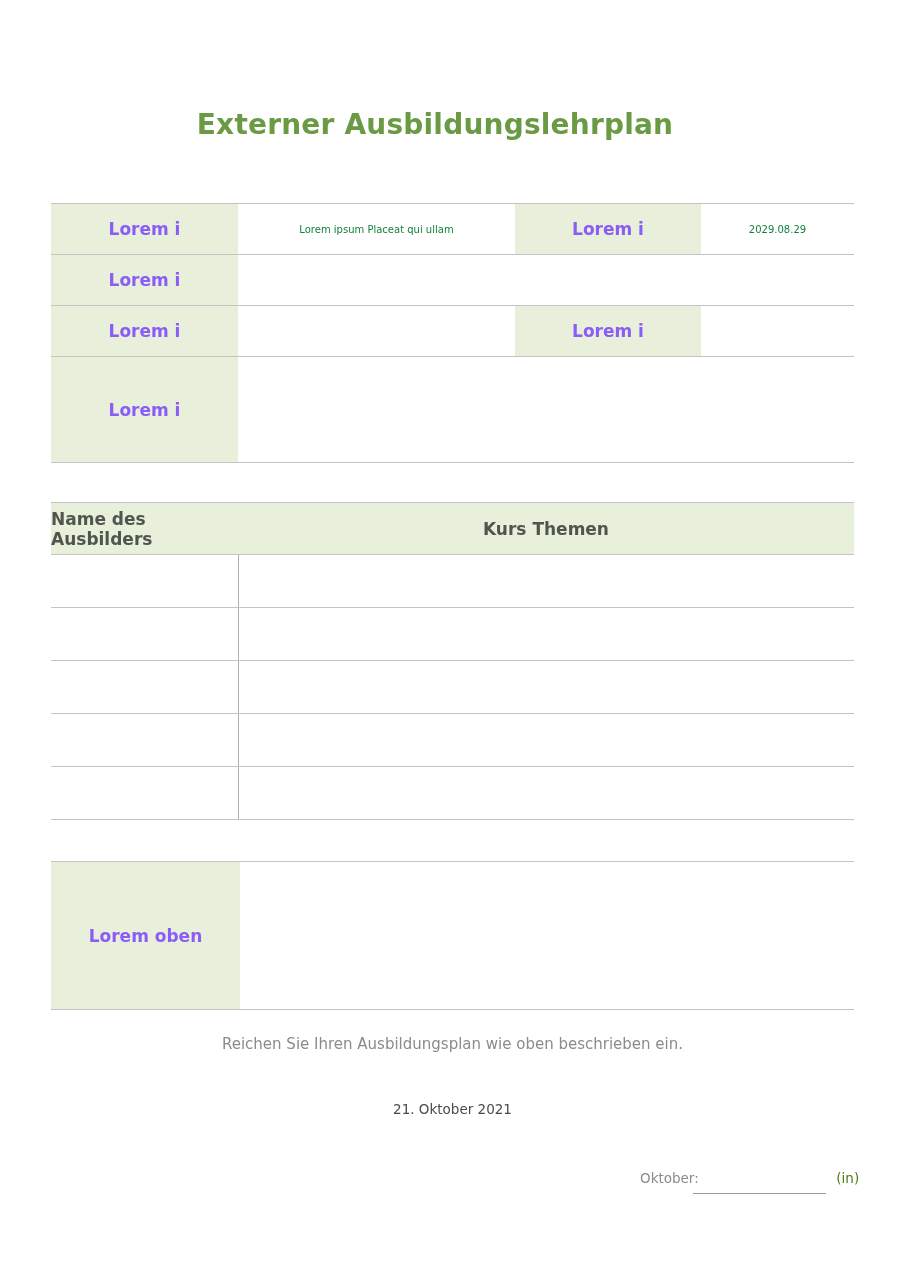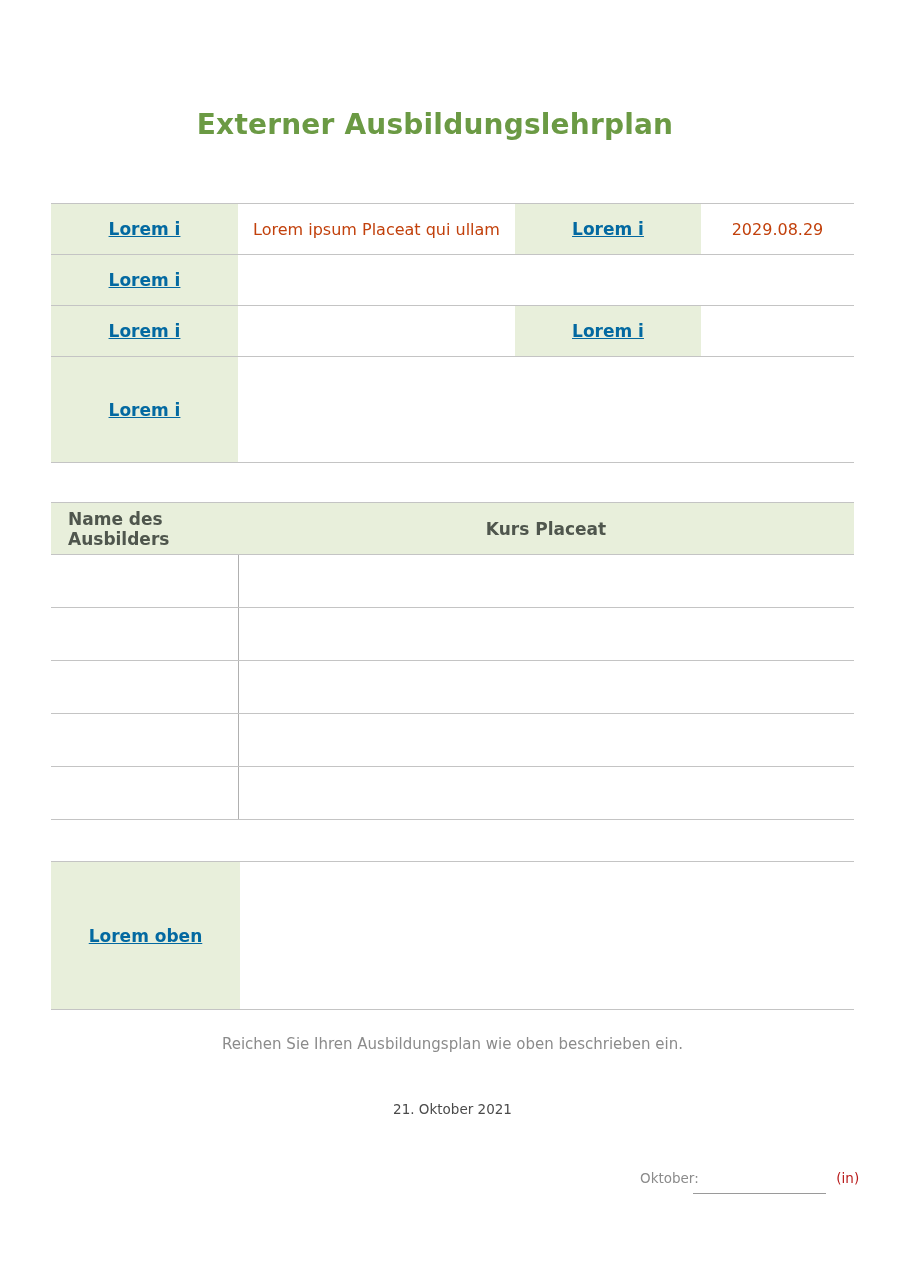--- a/index.html
+++ b/index.html
@@ -1,37 +1,37 @@
 <!DOCTYPE html>
 <html><head>
   <meta charset="utf-8">
   <style>
     html, body { margin: 0; padding: 0; background: #ffffff; }
     body { width: 905px; height: 1280px; position: relative; font-family: "DejaVu Sans", sans-serif; color: #4a4f49; }
     .title { position: absolute; left: 0; width: 870px; top: 108px; text-align: center; font-size: 28px; font-weight: bold; color: #6b9a44; letter-spacing: 0.2px; }
     .tbl { position: absolute; left: 51px; width: 803px; border-collapse: collapse; table-layout: fixed; }
     .tbl td { border-top: 1px solid #c4c4c4; border-bottom: 1px solid #c4c4c4; padding: 0; text-align: center; vertical-align: middle; }
-    .lbl { background: #e8efdb; font-weight: bold; font-size: 17px; color: #0369a1; text-decoration: underline; }
-    .val { font-size: 16px; color: #c2410c; }
+    .lbl { background: #e8efdb; font-weight: bold; font-size: 17px; color: #8b5cf6; }
+    .val { font-size: 10px; color: #15803d; }
     .info { top: 203px; }
     .info tr.r { height: 51px; }
     .info tr.tall { height: 106px; }
     .list { top: 502px; }
     .list tr.h { height: 52px; }
     .list tr.h td { background: #e8efdb; font-weight: bold; font-size: 17px; color: #4f564d; }
     .list tr.b { height: 53px; }
     .list tr.b td.c1 { border-right: 1px solid #b0b0b0; }
     .notes { top: 861px; }
     .notes tr { height: 148px; }
     .foot { position: absolute; left: 0; width: 905px; text-align: center; }
     .note { top: 1035px; font-size: 15px; color: #8b8b8b; }
     .date { top: 1101px; font-size: 13.5px; color: #4a4a4a; }
     .reporter { position: absolute; top: 1170px; left: 640px; font-size: 13.5px; color: #8b8b8b; }
     .reporter .line { display: inline-block; width: 133px; height: 14px; border-bottom: 1.5px solid #9a9a9a; margin-left: -10px; vertical-align: bottom; position: relative; top: 8px; }
-    .reporter .unit { margin-left: 6px; color: #b91c1c; }
+    .reporter .unit { margin-left: 6px; color: #4d7c0f; }
   </style>
 </head>
 <body>
 
 <div class="title">Externer Ausbildungslehrplan</div>
 
 <table class="tbl info">
   <colgroup>
       <col style="width:187px">
       <col style="width:277px">
@@ -62,22 +62,22 @@
 </tbody>
   </table>
 
 <table class="tbl list">
   <colgroup>
       <col style="width:187px">
       <col style="width:616px">
     </colgroup>
   <tbody>
       <tr class="h">
-    <td style="text-align:left;padding-left:17px;">Name des Ausbilders</td>
-    <td>Kurs Placeat</td>
+    <td style="text-align:left;padding-left:0;">Name des Ausbilders</td>
+    <td>Kurs Themen</td>
   </tr>
   <tr class="b">
     <td class="c1 val"></td>
     <td class="val"></td>
   </tr>
   <tr class="b">
     <td class="c1 val"></td>
     <td class="val"></td>
   </tr>
   <tr class="b">

